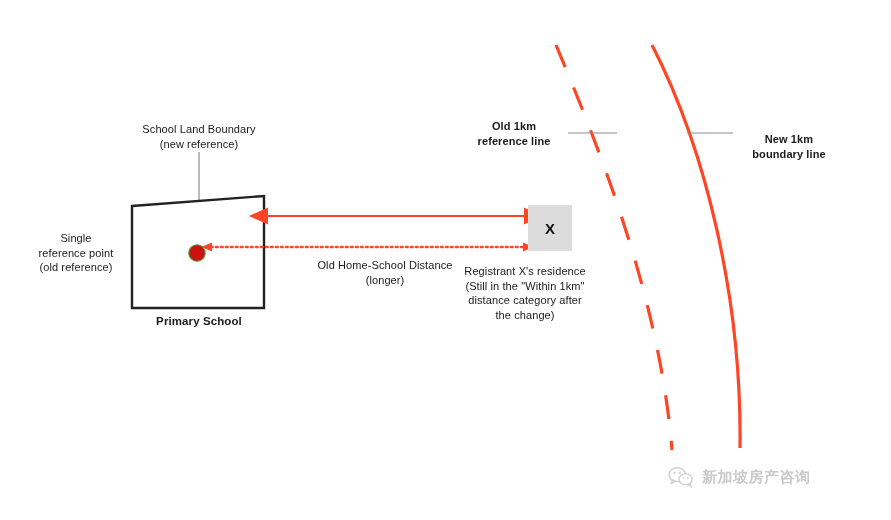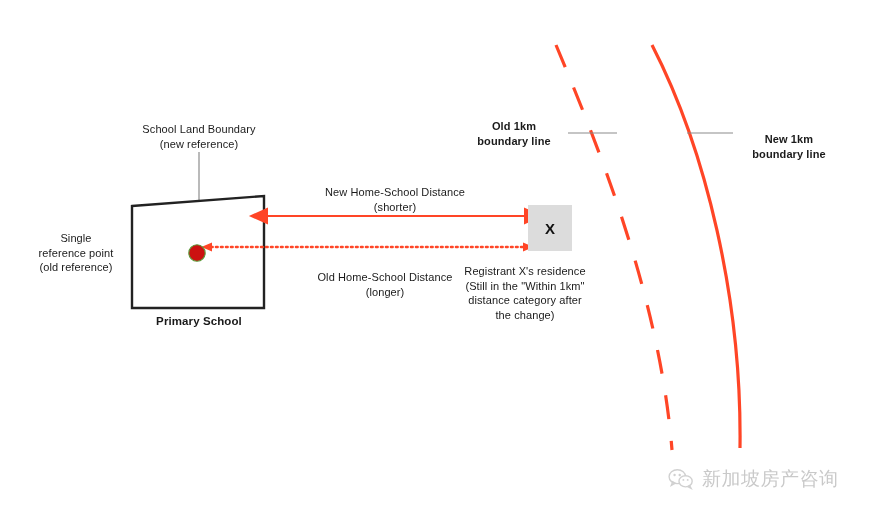--- a/index.html
+++ b/index.html
@@ -55,21 +55,20 @@
   }
   #label-new-distance {
     left: 310px;
     top: 185px;
     width: 170px;
   }
   #label-old-distance {
     left: 300px;
     top: 258px;
     width: 170px;
-    margin-top: 12px;
   }
   #label-residence {
     left: 458px;
     top: 264px;
     width: 134px;
     line-height: 1.34;
   }
   #label-old-boundary {
     left: 462px;
     top: 119px;
@@ -96,24 +95,25 @@
   #watermark {
     position: absolute;
     left: 668px;
     top: 466px;
     display: flex;
     align-items: center;
     gap: 8px;
     opacity: 0.46;
   }
   #watermark-text {
-    font-size: 19px;
+    font-size: 15px;
     color: #8a8a8a;
     font-family: "DejaVu Sans", "Liberation Sans", sans-serif;
     letter-spacing: 0.5px;
+    font-weight: bold;
   }
   #wechat-icon {
     width: 26px;
     height: 22px;
   }
 </style>
 </head>
 <body>
 
 <div id="canvas">
@@ -159,33 +159,31 @@
 
   <div class="lbl" id="label-school-land-boundary">School Land Boundary
 (new reference)</div>
 
   <div class="lbl" id="label-single-reference-point">Single
 reference point
 (old reference)</div>
 
   <div class="lbl" id="label-primary-school">Primary School</div>
 
-  <div class="lbl" id="label-new-distance">New Home-School Distance
-(shorter)</div>
 
   <div class="lbl" id="label-old-distance">Old Home-School Distance
 (longer)</div>
 
   <div class="lbl" id="label-residence">Registrant X's residence
 (Still in the "Within 1km"
 distance category after
 the change)</div>
 
   <div class="lbl lbl-bold" id="label-old-boundary">Old 1km
-boundary line</div>
+reference line</div>
 
   <div class="lbl lbl-bold" id="label-new-boundary">New 1km
 boundary line</div>
 
   <div id="label-x-box">X</div>
 
   <div id="watermark">
     <svg id="wechat-icon" viewBox="0 0 28 24" xmlns="http://www.w3.org/2000/svg">
       <ellipse cx="10" cy="9.5" rx="9" ry="7.6" fill="none" stroke="#9a9a9a" stroke-width="1.5"></ellipse>
       <path d="M 5,15 L 3.4,19 L 7.6,16.6 Z" fill="none" stroke="#9a9a9a" stroke-width="1.5"></path>

